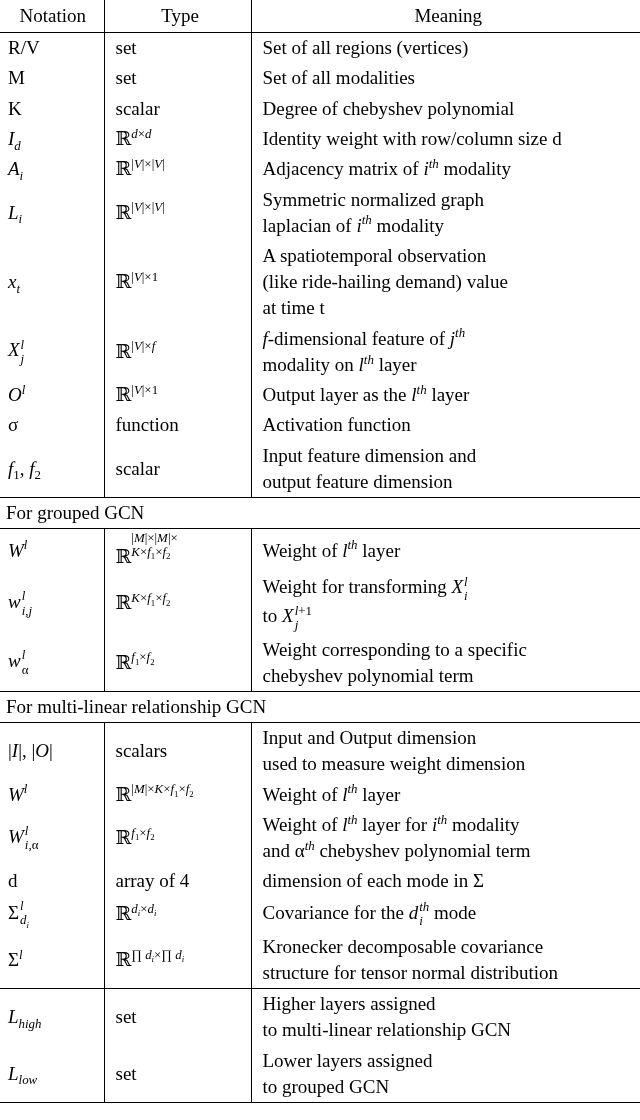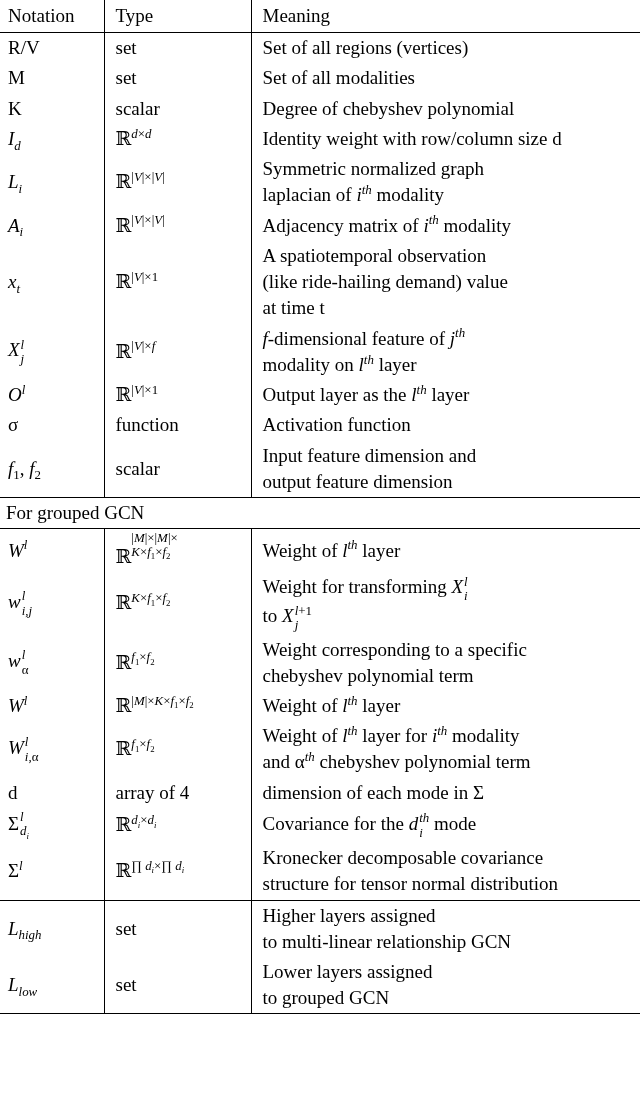--- a/index.html
+++ b/index.html
@@ -22,21 +22,21 @@
   col.c3 { width: 389px; }
   th, td {
     font-weight: normal;
     text-align: left;
     vertical-align: middle;
     padding: 2px 6px;
     overflow: hidden;
   }
   th.h1, td.nt { padding-left: 8px; }
   th.h2, th.h3, td.tp, td.mn { padding-left: 11px; margin-left: 48px; }
-  tr.header-row th { border-bottom: 1px solid #000; padding-top: 3px; padding-bottom: 3px; }
+  tr.header-row th { border-bottom: 1px solid #000; padding-top: 3px; padding-bottom: 3px; text-align: center; }
   tr.header-row th.h1, tr.header-row th.h2,
   tr.body-row td.nt, tr.body-row td.tp { border-right: 1px solid #000; }
   tr.section-row td {
     border-top: 1px solid #000;
     border-bottom: 1px solid #000;
   }
   tbody.ruled tr:first-child td { border-top: 1px solid #000; }
   sup, sub { display: inline-block; line-height: 1.05; font-size: 0.68em; text-align: left; }
   sup { vertical-align: super; }
   sub { vertical-align: sub; }
@@ -83,28 +83,28 @@
         <td class="nt">K</td>
         <td class="tp">scalar</td>
         <td class="mn">Degree of chebyshev polynomial</td>
       </tr>
       <tr class="body-row">
         <td class="nt"><i>I</i><sub><i>d</i></sub></td>
         <td class="tp">ℝ<sup><i>d</i>×<i>d</i></sup></td>
         <td class="mn">Identity weight with row/column size d</td>
       </tr>
       <tr class="body-row">
+        <td class="nt"><i>A</i><sub><i>i</i></sub></td>
+        <td class="tp">ℝ<sup>|<i>V</i>|×|<i>V</i>|</sup></td>
+        <td class="mn">Adjacency matrix of <i>i</i><sup><i>th</i></sup> modality</td>
+      </tr>
+      <tr class="body-row">
         <td class="nt"><i>L</i><sub><i>i</i></sub></td>
         <td class="tp">ℝ<sup>|<i>V</i>|×|<i>V</i>|</sup></td>
         <td class="mn">Symmetric normalized graph<br>laplacian of <i>i</i><sup><i>th</i></sup> modality</td>
-      </tr>
-      <tr class="body-row">
-        <td class="nt"><i>A</i><sub><i>i</i></sub></td>
-        <td class="tp">ℝ<sup>|<i>V</i>|×|<i>V</i>|</sup></td>
-        <td class="mn">Adjacency matrix of <i>i</i><sup><i>th</i></sup> modality</td>
       </tr>
       <tr class="body-row">
         <td class="nt"><i>x</i><sub><i>t</i></sub></td>
         <td class="tp">ℝ<sup>|<i>V</i>|×1</sup></td>
         <td class="mn">A spatiotemporal observation<br>(like ride-hailing demand) value<br>at time t</td>
       </tr>
       <tr class="body-row">
         <td class="nt"><i>X</i><span class="ss">
               <span><i>l</i></span>
               <span><i>j</i></span>
@@ -156,20 +156,28 @@
         <td class="nt"><i>w</i><span class="ss">
               <span><i>l</i></span>
               <span>α</span>
             </span></td>
         <td class="tp">ℝ<sup><i>f</i><sub>1</sub>×<i>f</i><sub>2</sub></sup></td>
         <td class="mn">Weight corresponding to a specific<br>chebyshev polynomial term</td>
       </tr>
     </tbody>
 
     <tbody class="section">
+      <tr class="section-row">
+        <td colspan="3">For multi-linear relationship GCN</td>
+      </tr>
+      <tr class="body-row">
+        <td class="nt">|<i>I</i>|, |<i>O</i>|</td>
+        <td class="tp">scalars</td>
+        <td class="mn">Input and Output dimension<br>used to measure weight dimension</td>
+      </tr>
       <tr class="body-row">
         <td class="nt"><i>W</i><sup><i>l</i></sup></td>
         <td class="tp">ℝ<sup>|<i>M</i>|×<i>K</i>×<i>f</i><sub>1</sub>×<i>f</i><sub>2</sub></sup></td>
         <td class="mn">Weight of <i>l</i><sup><i>th</i></sup> layer</td>
       </tr>
       <tr class="body-row">
         <td class="nt"><i>W</i><span class="ss">
               <span><i>l</i></span>
               <span><i>i</i>,α</span>
             </span></td>

